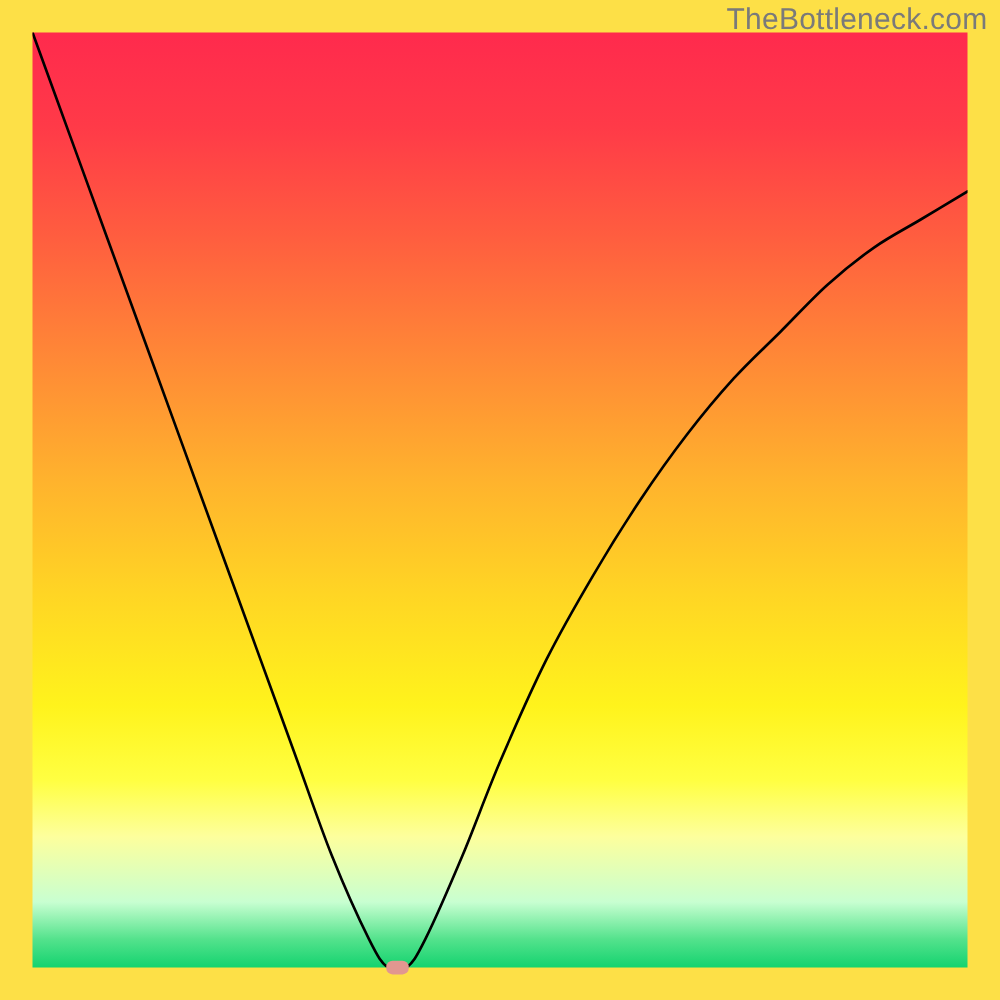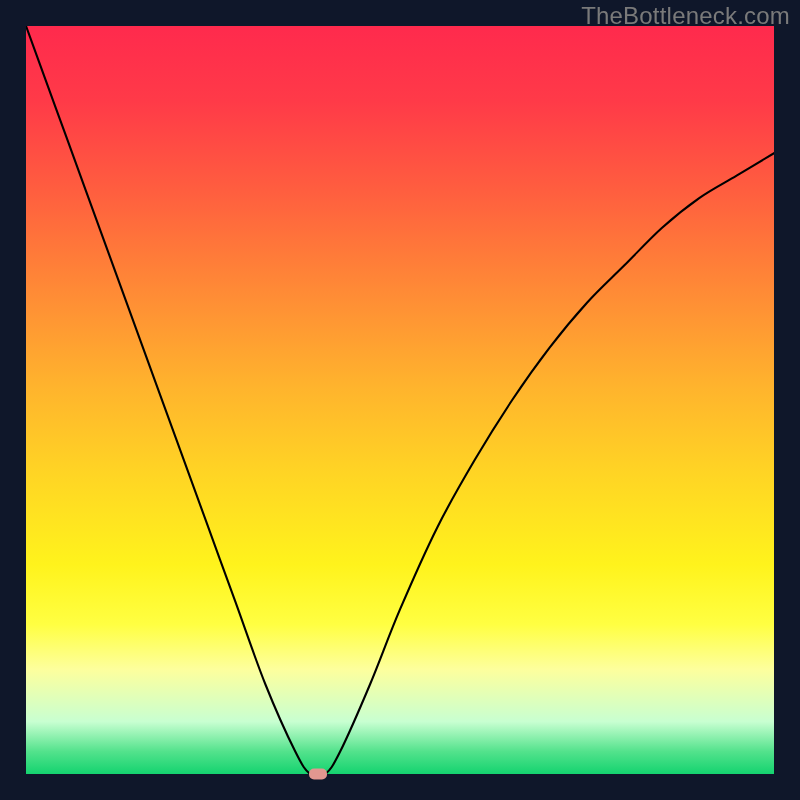--- a/index.html
+++ b/index.html
@@ -8,21 +8,21 @@
     width: 800px;
     height: 800px;
     overflow: hidden;
     background: #000;
     font-family: Arial, Helvetica, sans-serif;
   }
   .frame {
     position: relative;
     width: 800px;
     height: 800px;
-    background: #0f172a;
+    background: #fde047;
   }
   .plot {
     position: absolute;
     left: 26px;
     top: 26px;
     width: 748px;
     height: 748px;
     background: linear-gradient(
       to bottom,
       #ff2a4d 0%,

